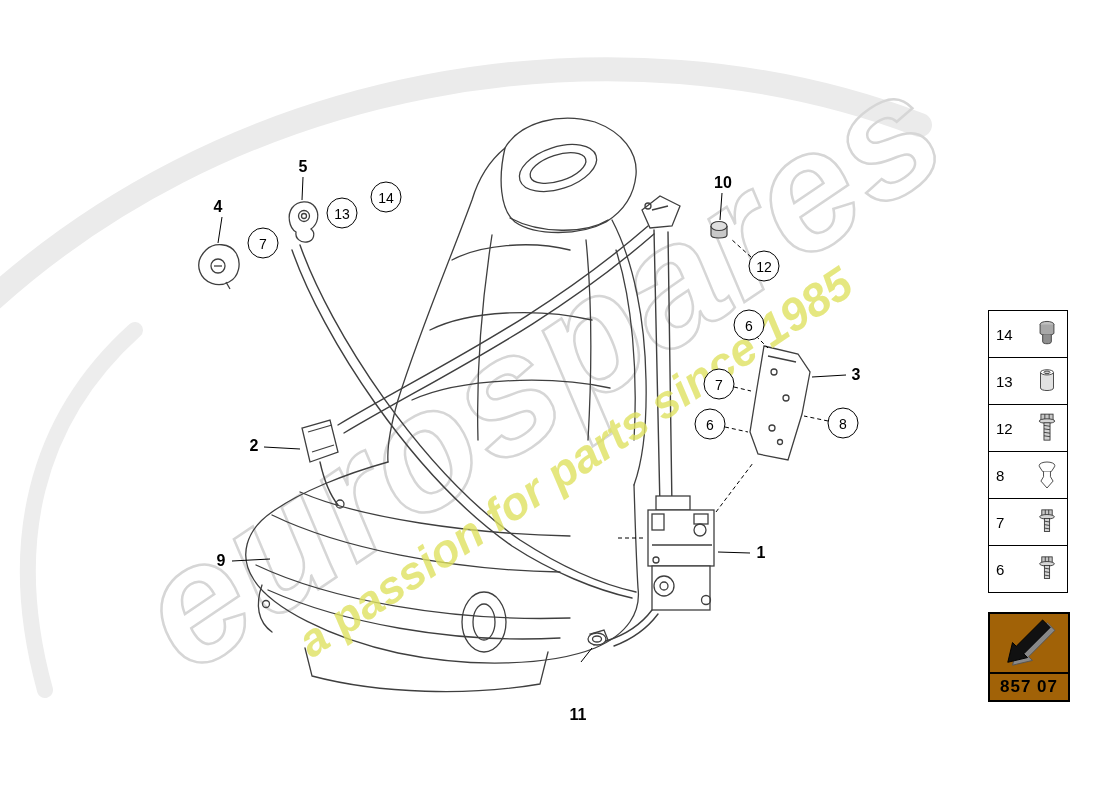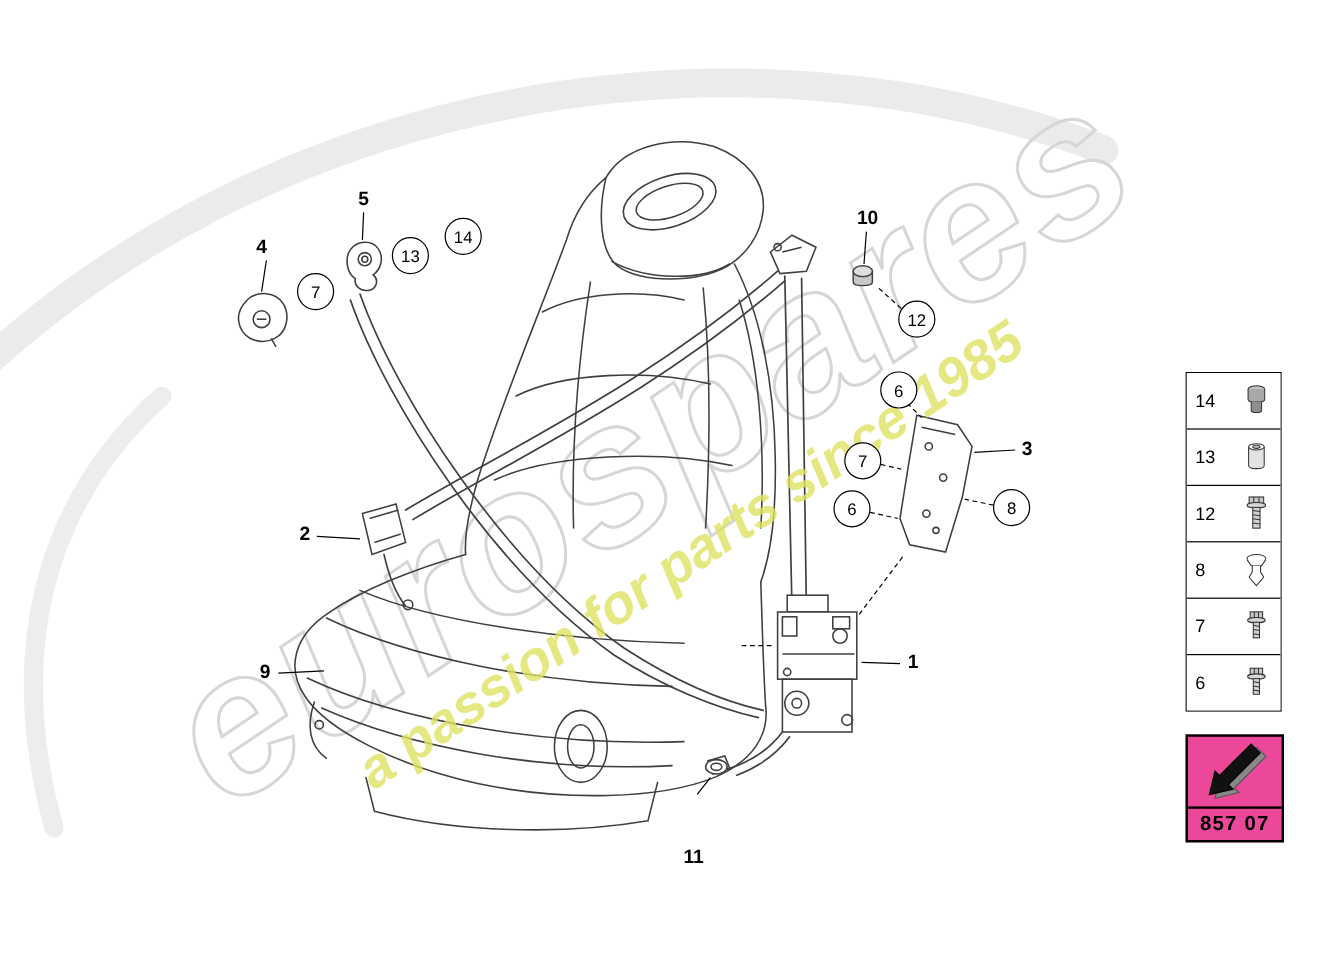--- a/index.html
+++ b/index.html
@@ -21,21 +21,21 @@
   .callout.circle{width:29px;height:29px;border:1.5px solid #000;border-radius:50%;background:#fff;
     display:flex;align-items:center;justify-content:center;font-size:14px;}
   
   .legend{position:absolute;left:988px;top:310px;width:78px;border:1.5px solid #000;background:#fff;z-index:5;}
   .legend-item{height:46px;display:flex;align-items:center;justify-content:space-between;
     padding:0 7px;background:#fff;cursor:pointer;}
   .legend-item + .legend-item{border-top:1.5px solid #000;}
   .legend-num{font-size:15px;}
   .legend-icon{display:flex;align-items:center;}
   
-  .codebox{position:absolute;left:988px;top:612px;width:78px;border:2px solid #000;background:#ec4899;z-index:5;}
+  .codebox{position:absolute;left:988px;top:612px;width:78px;border:2px solid #000;background:#a16207;z-index:5;}
   .arrow-cell{height:58px;display:flex;align-items:center;justify-content:center;}
   .code-cell{border-top:2px solid #000;height:26px;display:flex;align-items:center;justify-content:center;
     font-size:17px;font-weight:bold;letter-spacing:1px;}
 </style>
 </head>
 <body>
 
 <div class="stage">
 
   <svg class="layer" width="1100" height="800" viewBox="0 0 1100 800">

